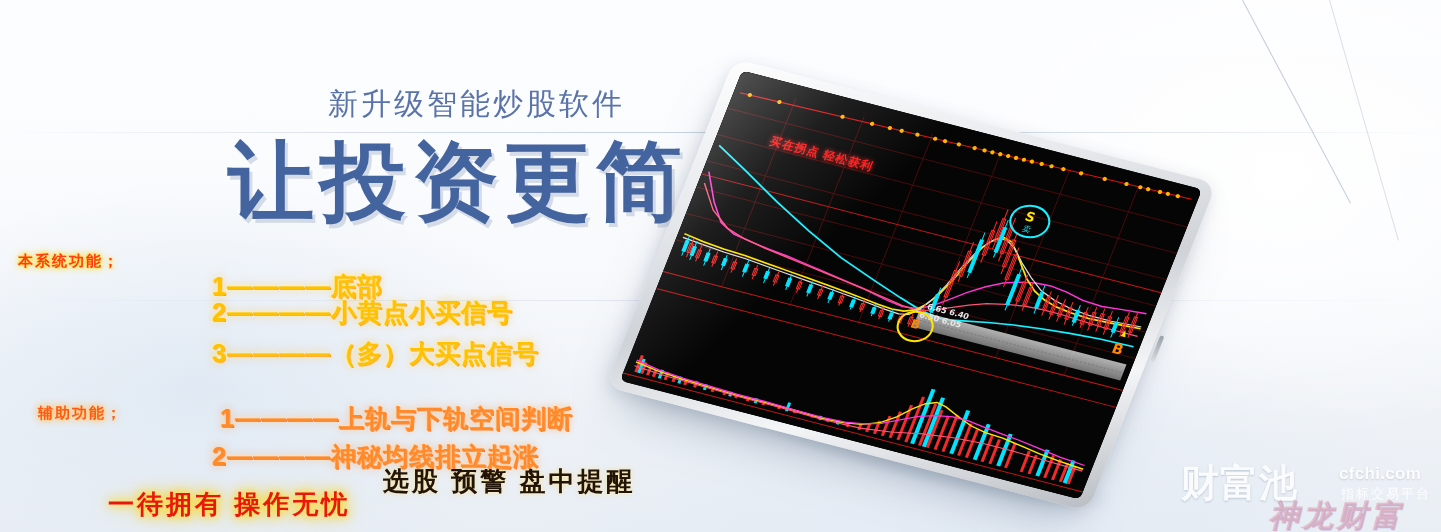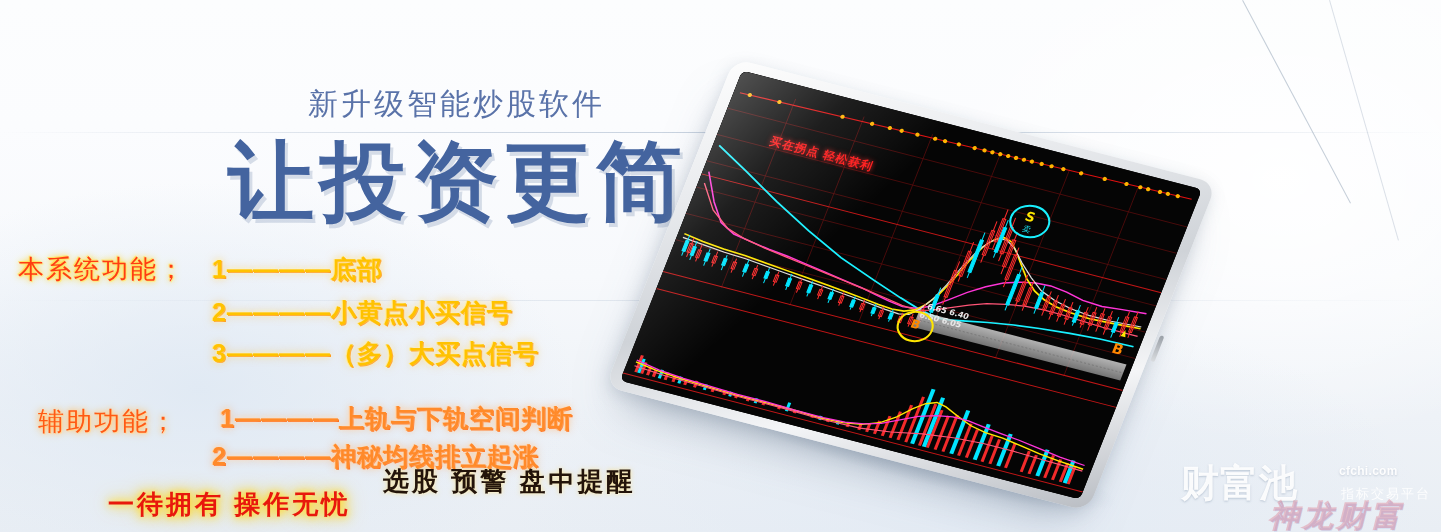--- a/index.html
+++ b/index.html
@@ -20,34 +20,34 @@
       background:radial-gradient(ellipse at center,rgba(255,255,255,.95) 0%,rgba(244,247,251,0) 72%);}
   .b3{left:520px;bottom:-200px;width:900px;height:430px;
       background:radial-gradient(ellipse at center,rgba(226,234,244,.8) 0%,rgba(238,243,249,0) 72%);}
   .hline{position:absolute;left:0;right:0;height:1px;
       background:linear-gradient(90deg,rgba(190,202,216,0) 0%,rgba(176,190,208,.55) 30%,rgba(170,186,206,.7) 60%,rgba(190,202,216,0) 100%);}
   .diag{position:absolute;background:rgba(150,165,184,.55);transform-origin:0 0;}
 
   
   .copy{position:absolute;left:0;top:0;width:800px;height:532px;}
   .subtitle{
-    position:absolute;left:308px;top:84px;
+    position:absolute;left:328px;top:84px;
     font-size:30px;letter-spacing:3px;color:#5a73a9;font-weight:400;
     text-shadow:0 1px 0 rgba(255,255,255,.9);
     white-space:nowrap;
   }
   .headline{
     position:absolute;left:228px;top:138px;
     font-size:86px;line-height:1;letter-spacing:6px;
     color:#44649f;font-weight:bold;white-space:nowrap;
     text-shadow:3px 4px 0 rgba(120,140,175,.28), 0 1px 0 rgba(255,255,255,.6);
   }
 
   .grpLabel{
-    position:absolute;font-size:26px;font-weight:normal;letter-spacing:2px;
+    position:absolute;font-size:15px;font-weight:bold;letter-spacing:2px;
     color:#ff3d12;white-space:nowrap;
     text-shadow:
       0 0 5px #ffe04a, 0 0 9px #ffd21e,
       1px 1px 0 #fff0a0, -1px -1px 0 #ffe98a;
   }
   .flistItem{
     position:absolute;font-size:25px;font-weight:bold;letter-spacing:1px;
     white-space:nowrap;
   }
   .fl-y{ color:#ffc200;
@@ -106,21 +106,21 @@
   .wmLogo{
     position:absolute;left:8px;top:6px;
     font-size:38px;font-weight:bold;letter-spacing:1px;
     color:rgba(255,255,255,.92);
     text-shadow:0 1px 2px rgba(150,165,185,.55);
     white-space:nowrap;
     text-align:right;
   }
   .wmDomain{
     position:absolute;left:166px;top:12px;
-    font-size:12px;font-weight:bold;color:rgba(255,255,255,.95);
+    font-size:17px;font-weight:bold;color:rgba(255,255,255,.95);
     letter-spacing:.3px;white-space:nowrap;
     text-shadow:0 1px 2px rgba(150,165,185,.45);
   }
   .wmSub{
     position:absolute;left:168px;top:33px;
     font-size:13px;color:rgba(255,255,255,.88);letter-spacing:2px;white-space:nowrap;
   }
   .wmGhost{
     position:absolute;left:96px;top:44px;
     font-size:30px;font-weight:bold;letter-spacing:4px;white-space:nowrap;
@@ -144,21 +144,21 @@
   <div class="hline" style="top:300px;opacity:.45;"></div>
 
   <div class="copy">
 
     <div class="subtitle">新升级智能炒股软件</div>
 
     <div class="headline">让投资更简单</div>
 
     <div class="grpLabel" style="left:18px;top:252px;">本系统功能；</div>
 
-    <div class="flistItem fl-y" style="left:212px;top:253px;">1————底部</div>
+    <div class="flistItem fl-y" style="left:212px;top:270px;">1————底部</div>
     <div class="flistItem fl-y" style="left:212px;top:296px;">2————小黄点小买信号</div>
     <div class="flistItem fl-y" style="left:212px;top:337px;">3————（多）大买点信号</div>
 
     <div class="grpLabel" style="left:38px;top:404px;color:#ff5a14;text-shadow:0 0 5px #ffd08a,0 0 9px #ffb347,1px 1px 0 #ffe3bd;text-align:center;">辅助功能；</div>
 
     <div class="flistItem fl-o" style="left:220px;top:402px;">1————上轨与下轨空间判断</div>
     <div class="flistItem fl-o" style="left:212px;top:440px;">2————神秘均线排立起涨</div>
 
     <div class="tagline tag-red" style="left:108px;top:487px;">一待拥有  操作无忧</div>
     <div class="tagline tag-dark" style="left:383px;top:464px;">选股  预警  盘中提醒</div>

